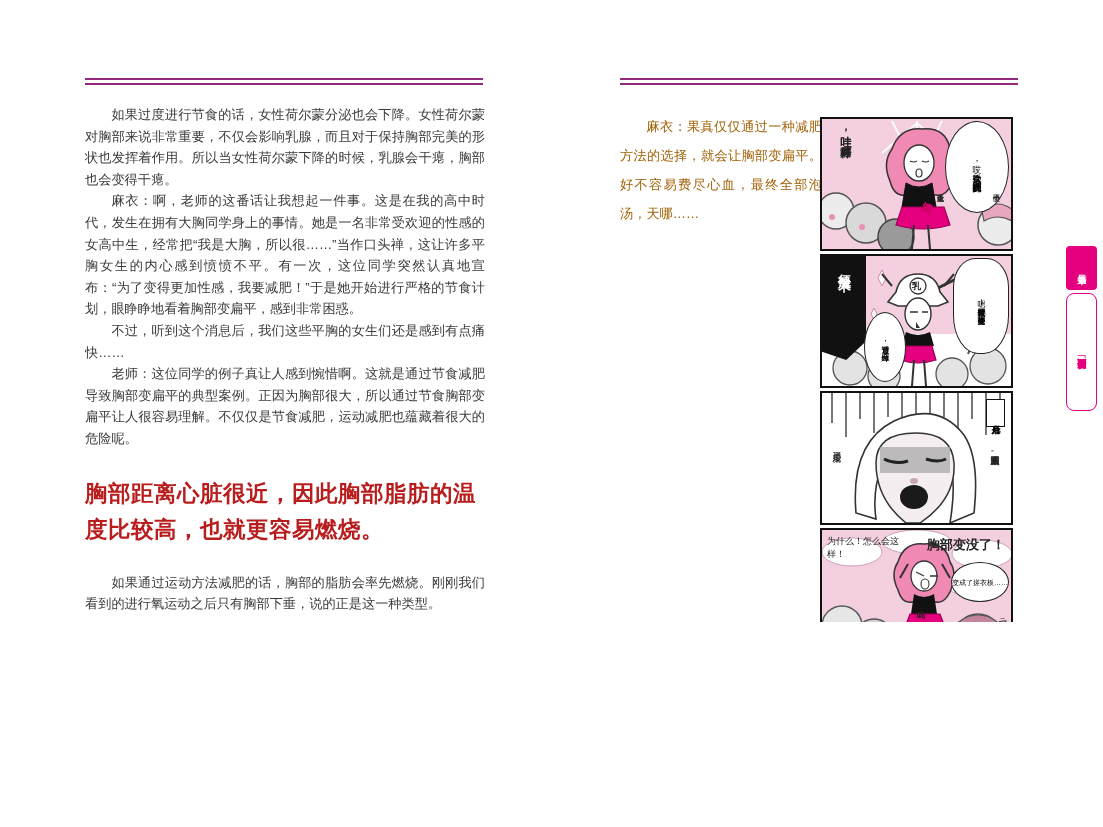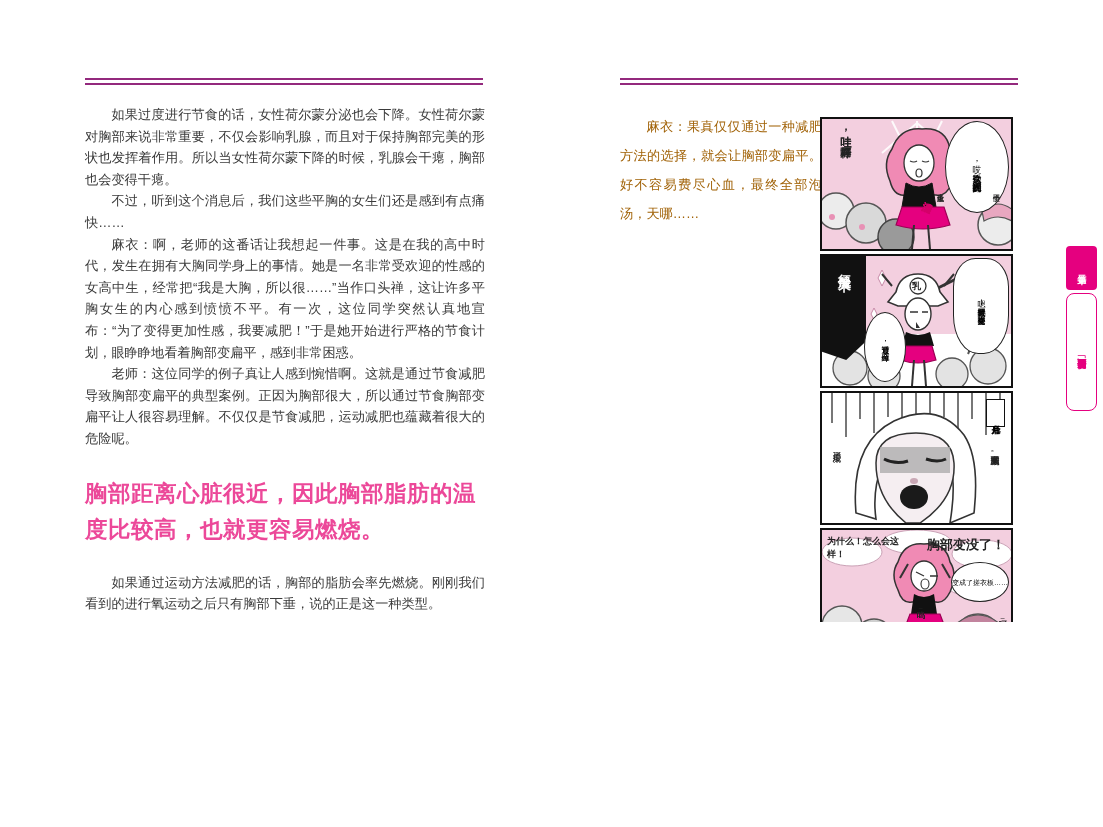--- a/index.html
+++ b/index.html
@@ -9,21 +9,21 @@
 
   
   .rule { position:absolute; height:7px; border-top:2px solid #93297d; border-bottom:2px solid #93297d; }
   .rule.left  { left:85px;  top:78px; width:398px; }
   .rule.right { left:620px; top:78px; width:398px; }
 
   
   .left-col { position:absolute; left:85px; top:104px; width:400px; color:#3a3a3a;
               font-size:13.2px; line-height:21.6px; text-align:justify; }
   .left-col p { text-indent:2em; }
-  .pull-quote { color:#ec4899; font-weight:bold; font-size:22.5px; line-height:36px;
+  .pull-quote { color:#b91c1c; font-weight:bold; font-size:22.5px; line-height:36px;
                 letter-spacing:0.5px; margin:26px 0 24px 0; text-indent:0 !important; text-align:left; }
 
   .pageno { position:absolute; top:766px; width:398px; text-align:center;
             font-size:13px; color:#444; }
   .pageno.left  { left:69px; }
   .pageno.right { left:620px; }
 
   
   .right-intro { position:absolute; left:620px; top:112px; width:202px; color:#a16207;
                  font-size:13.2px; line-height:29px; text-align:justify; }
@@ -60,21 +60,21 @@
   .p2-note .vtext { font-size:8px; line-height:11px; height:60px; }
 
   
   .p3-caption { position:absolute; right:6px; top:6px; border:1.5px solid #111; background:#fff;
                 padding:4px 2px; }
   .p3-caption .vtext { font-size:9px; font-weight:bold; }
   .p3-right   { right:10px; top:56px; height:64px; font-size:9px; line-height:12px; }
   .p3-left    { left:8px; top:52px; height:72px; font-size:9px; }
 
   
-  .p4-shout   { left:5px; top:5px; width:72px; font-size:9px; font-weight:bold; line-height:13px; }
+  .p4-shout   { left:5px; top:5px; width:72px; font-size:9px; font-weight:normal; line-height:13px; }
   .p4-shout2  { right:6px; top:6px; font-size:13px; font-weight:bold; }
   .p4-bubble  { right:2px; top:32px; width:58px; height:40px; }
   .p4-bubble span { font-size:7px; line-height:9px; }
   .p4-sob     { left:92px; bottom:4px; height:52px; font-size:8px; }
   .p4-chuckle { right:4px; bottom:6px; height:40px; font-size:8px; }
 
   
   .tab { position:absolute; left:1066px; top:246px; width:31px; }
   .tab-chapter { width:31px; height:44px; background:#e5007f; border-radius:4px;
                  display:flex; align-items:center; justify-content:center; }
@@ -87,22 +87,22 @@
 </head>
 <body>
 
 <div class="spread">
 
   <div class="rule left"></div>
   <div class="rule right"></div>
 
   <div class="left-col">
     <p>如果过度进行节食的话，女性荷尔蒙分泌也会下降。女性荷尔蒙对胸部来说非常重要，不仅会影响乳腺，而且对于保持胸部完美的形状也发挥着作用。所以当女性荷尔蒙下降的时候，乳腺会干瘪，胸部也会变得干瘪。</p>
+    <p>麻衣：啊，老师的这番话让我想起一件事。这是在我的高中时代，发生在拥有大胸同学身上的事情。她是一名非常受欢迎的性感的女高中生，经常把“我是大胸，所以很……”当作口头禅，这让许多平胸女生的内心感到愤愤不平。有一次，这位同学突然认真地宣布：“为了变得更加性感，我要减肥！”于是她开始进行严格的节食计划，眼睁睁地看着胸部变扁平，感到非常困惑。</p>
     <p>不过，听到这个消息后，我们这些平胸的女生们还是感到有点痛快……</p>
-    <p>麻衣：啊，老师的这番话让我想起一件事。这是在我的高中时代，发生在拥有大胸同学身上的事情。她是一名非常受欢迎的性感的女高中生，经常把“我是大胸，所以很……”当作口头禅，这让许多平胸女生的内心感到愤愤不平。有一次，这位同学突然认真地宣布：“为了变得更加性感，我要减肥！”于是她开始进行严格的节食计划，眼睁睁地看着胸部变扁平，感到非常困惑。</p>
     <p>老师：这位同学的例子真让人感到惋惜啊。这就是通过节食减肥导致胸部变扁平的典型案例。正因为胸部很大，所以通过节食胸部变扁平让人很容易理解。不仅仅是节食减肥，运动减肥也蕴藏着很大的危险呢。</p>
     <p class="pull-quote">胸部距离心脏很近，因此胸部脂肪的温度比较高，也就更容易燃烧。</p>
     <p>如果通过运动方法减肥的话，胸部的脂肪会率先燃烧。刚刚我们看到的进行氧运动之后只有胸部下垂，说的正是这一种类型。</p>
   </div>
   <div class="pageno left">40</div>
 
   <div class="right-intro">
     <p>麻衣：果真仅仅通过一种减肥方法的选择，就会让胸部变扁平。好不容易费尽心血，最终全部泡汤，天哪……</p>
   </div>
 

